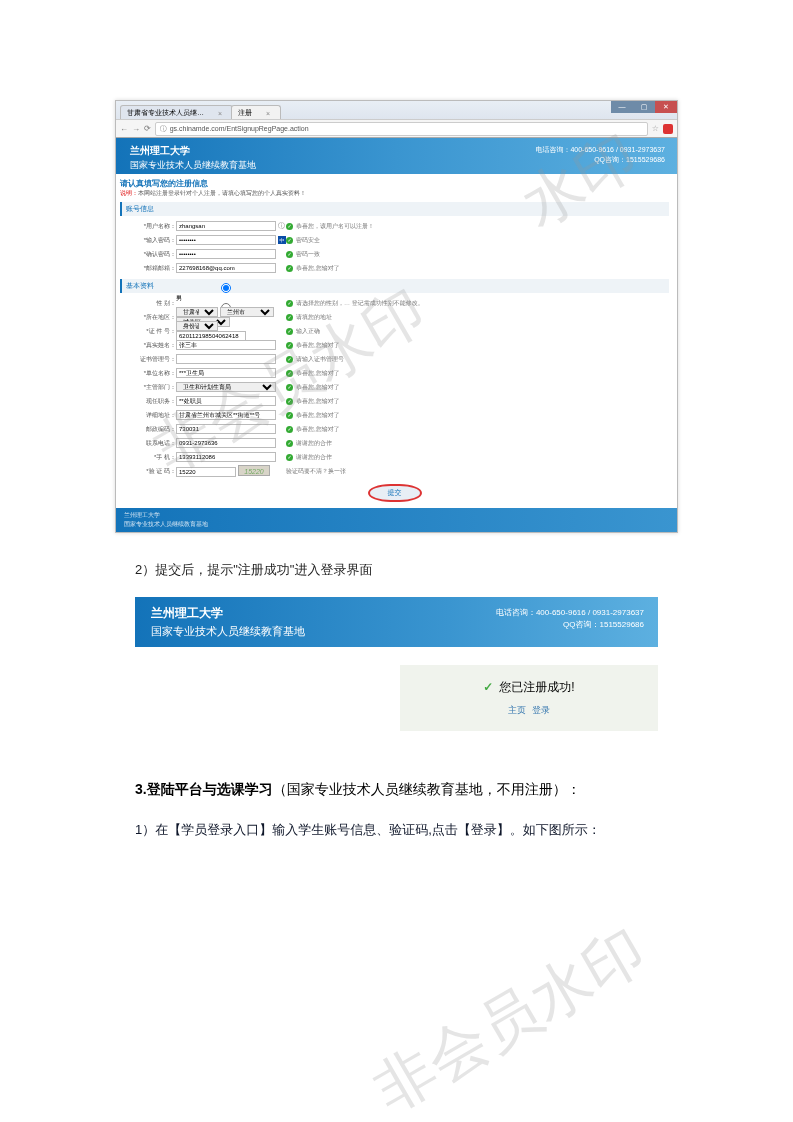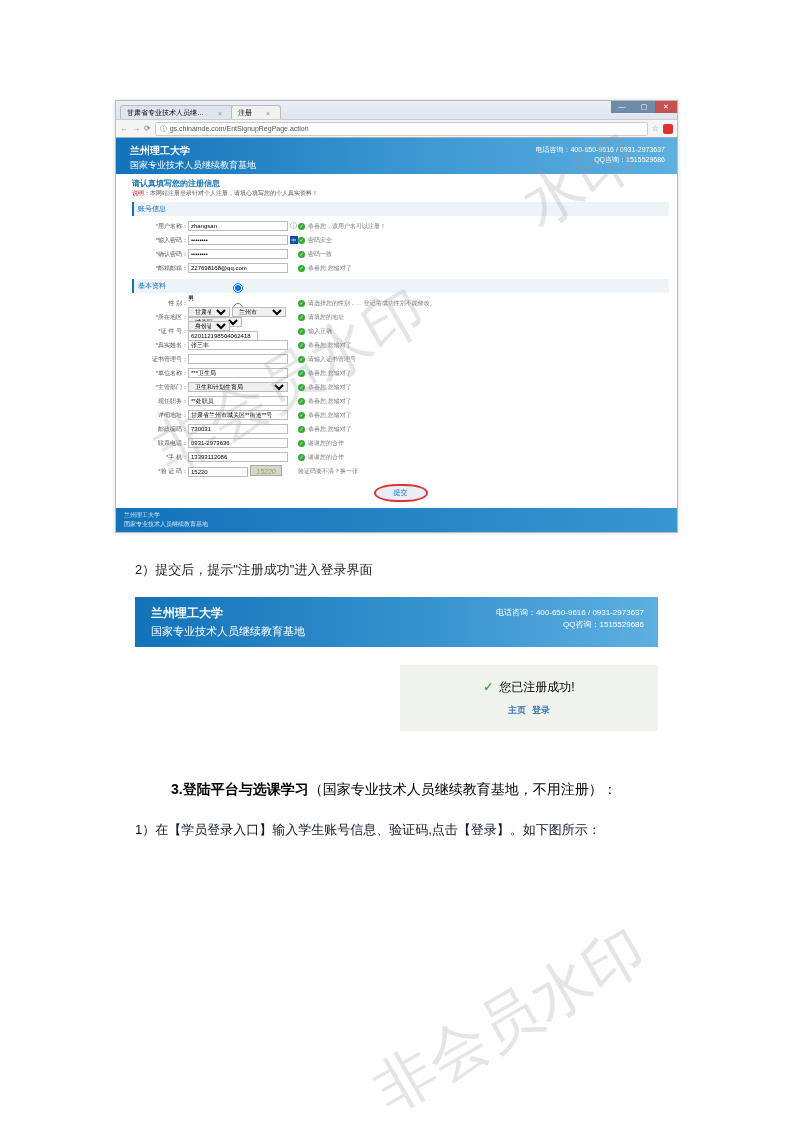--- a/index.html
+++ b/index.html
@@ -24,21 +24,21 @@
 .addr-nav { font-size:8px; color:#777; }
 .addr-input { flex:1; background:#fff; border:1px solid #ccc; border-radius:2px; font-size:7px; padding:1px 4px; color:#555; display:flex; align-items:center; gap:3px; }
 .addr-input .globe { color:#888; }
 .addr-star { font-size:8px; color:#999; }
 .addr-end { width:10px; height:10px; background:#d33; border-radius:2px; }
 .page-content { background:#fff; }
 .header-bar { background:linear-gradient(90deg,#1373b9 0%,#3a95d0 50%,#5db0e0 100%); color:#fff; padding:6px 14px; font-size:9px; height:36px; position:relative; }
 .header-bar .h-title { font-size:10px; font-weight:bold; }
 .header-bar .h-sub { font-size:9px; margin-top:1px; }
 .header-bar .h-contact { position:absolute; right:12px; top:7px; text-align:right; font-size:7px; line-height:10px; }
-.form-area { padding:4px 8px 2px 16px; font-size:7px; }
+.form-area { padding:4px 8px 2px 4px; font-size:7px; }
 .form-title { color:#1373b9; font-weight:bold; font-size:8px; }
 .form-note { color:#555; font-size:6px; }
 .form-note .red { color:#d00; }
 .section-hd { background:#eef3f7; color:#1373b9; font-size:7px; padding:2px 4px; margin:4px 0 3px 0; border-left:2px solid #1373b9; }
 .form-row { display:flex; align-items:center; height:14px; font-size:6px; }
 .form-row .label { width:56px; text-align:right; color:#555; }
 .form-row .field { width:110px; }
 .form-row .field input, .form-row .field select { width:100px; height:10px; border:1px solid #bbb; font-size:6px; padding:0 2px; }
 .form-row .field .radio-lbl { margin-right:6px; }
 .form-row .field .selgroup select { width:42px; margin-right:2px; }
@@ -53,23 +53,23 @@
 .footer-bar { background:linear-gradient(90deg,#1373b9,#3a95d0); color:#d4e5f3; font-size:6px; padding:3px 8px; }
 .text-step { margin:28px 0 0 115px; font-size:13px; color:#222; }
 .shot2-header { margin:18px 115px 0 115px; }
 .hdr2 { background:linear-gradient(90deg,#1373b9 0%,#3a95d0 60%,#5db0e0 100%); color:#fff; padding:8px 16px; font-size:11px; position:relative; }
 .hdr2 .h-title { font-size:12px; font-weight:bold; }
 .hdr2 .h-sub { font-size:11px; margin-top:2px; }
 .hdr2 .h-contact { position:absolute; right:14px; top:10px; text-align:right; font-size:8px; line-height:12px; }
 .success-box { margin:18px 115px 0 380px; background:#f0f3ed; padding:14px 0; text-align:center; font-size:12px; }
 .success-box .check { color:#4a4; font-weight:bold; margin-right:6px; }
 .success-box .links { margin-top:8px; font-size:9px; color:#3a7ab0; }
-.success-box .links span { margin:0 3px;font-weight:bold; }
+.success-box .links span { margin:0 3px; }
 .section-title { margin:50px 0 0 115px; font-size:14px; }
-.section-title b { font-weight:bold;margin-left:36px; }
+.section-title b { font-weight:bold; }
 .text-step2 { margin:22px 0 0 115px; font-size:13px; color:#0f172a; }
 </style>
 </head>
 <body>
 
 <div class="page">
   <div class="watermark wm1">水印</div>
   <div class="watermark wm2">非会员水印</div>
   <div class="watermark wm3">非会员水印</div>
 

